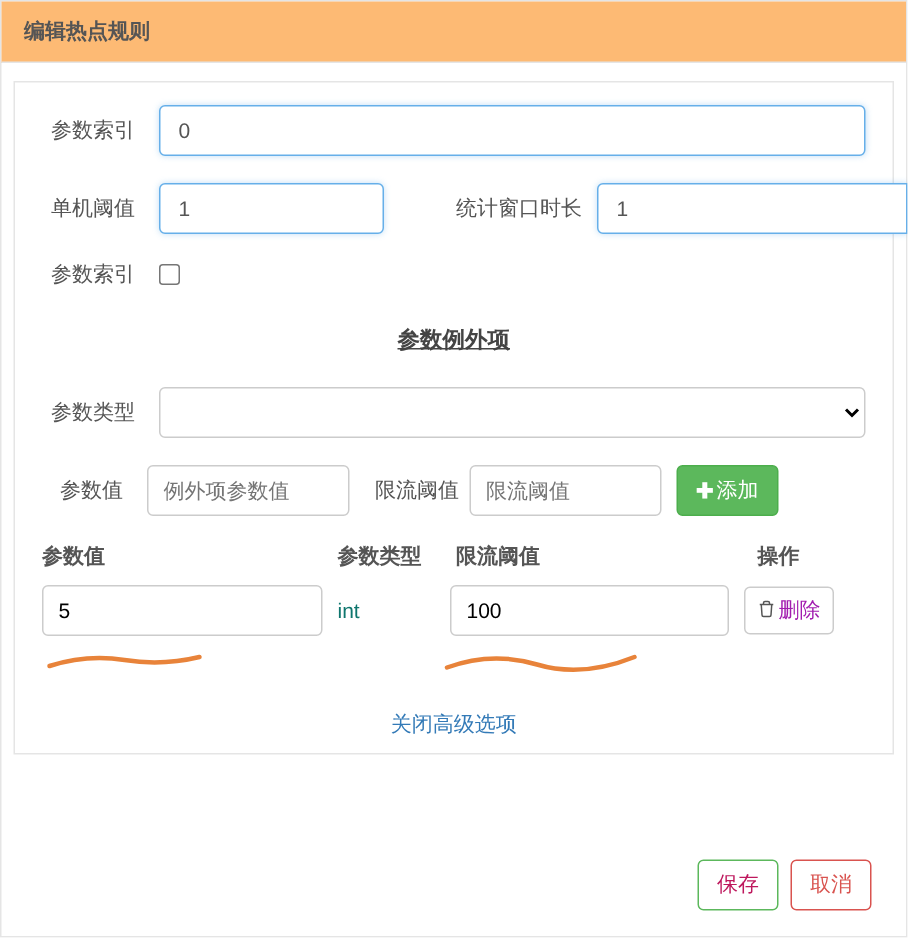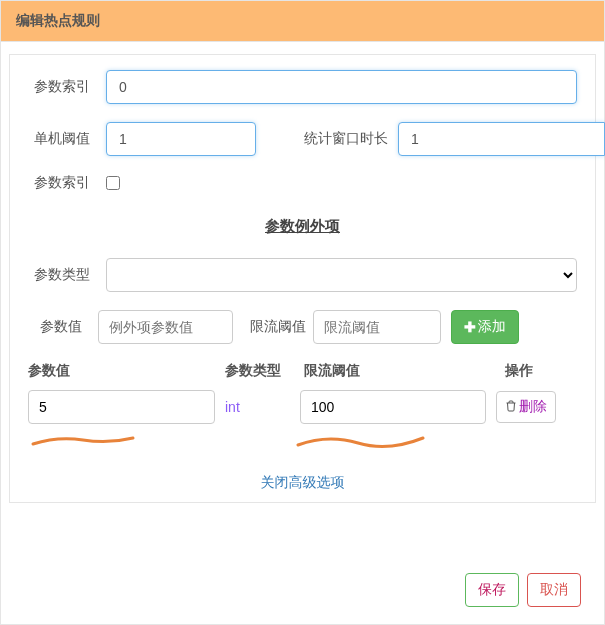--- a/index.html
+++ b/index.html
@@ -253,21 +253,21 @@
 
     <div class="table-header">
       <div class="col-paramval">参数值</div>
       <div class="col-paramtype">参数类型</div>
       <div class="col-threshold">限流阈值</div>
       <div class="col-action">操作</div>
     </div>
 
     <div class="table-row">
       <input type="text" class="table-input" style="width: 187px;" value="5">
-      <div style="width:75px;color:#8b5cf6">int</div>
+      <div style="width:75px;color:#0f766e">int</div>
       <input type="text" class="table-input" style="width: 186px;" value="100">
       <button class="btn btn-default" style="padding:6px 8px">
         <span class="trash-icon">
           <svg width="12" height="12" viewBox="0 0 24 24" fill="none" stroke="#555" stroke-width="2">
               <path d="M3 6h18M8 6V4a2 2 0 012-2h4a2 2 0 012 2v2M19 6l-1 14a2 2 0 01-2 2H8a2 2 0 01-2-2L5 6"></path>
             </svg>
         </span>
         <span>删除</span>
       </button>
     </div>

